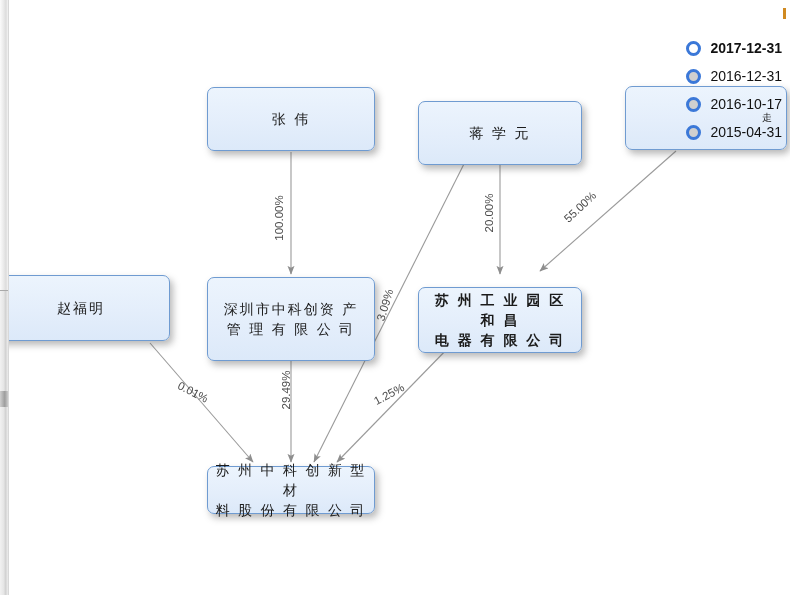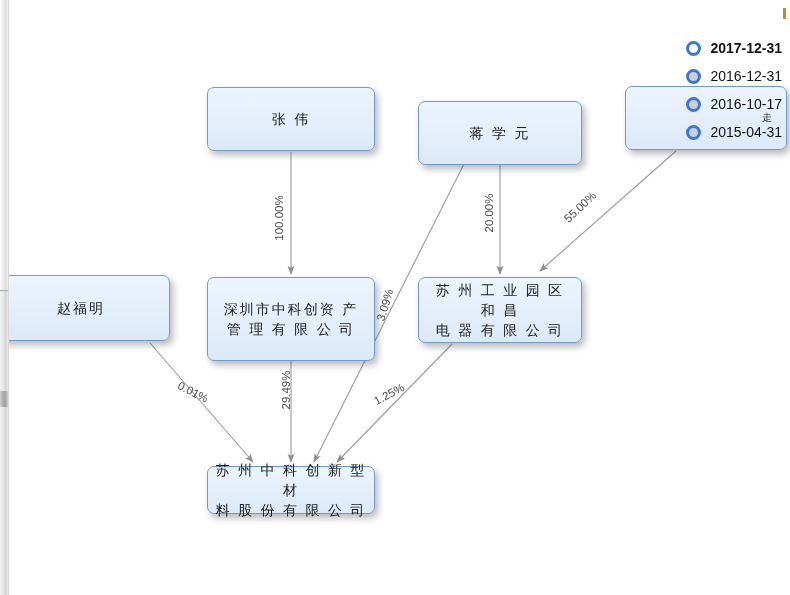--- a/index.html
+++ b/index.html
@@ -150,21 +150,21 @@
     <span class="lbl">走</span>
   </div>
 
   <div class="node" style="left:207px;top:277px;width:168px;height:84px;">
     <span class="lbl">
       <span>深圳市中科创资 产</span><br>
       <span>管 理 有 限 公 司</span>
     </span>
   </div>
 
-  <div class="node" style="left:418px;top:277px;width:164px;height:66px;">
+  <div class="node" style="left:418px;top:287px;width:164px;height:66px;font-weight:bold;">
     <span class="lbl">
       <span>苏 州 工 业 园 区 和 昌</span><br>
       <span>电 器 有 限 公 司</span>
     </span>
   </div>
 
   <div class="node" style="left:207px;top:466px;width:168px;height:48px;">
     <span class="lbl">
       <span>苏 州 中 科 创 新 型 材</span><br>
       <span>料 股 份 有 限 公 司</span>

